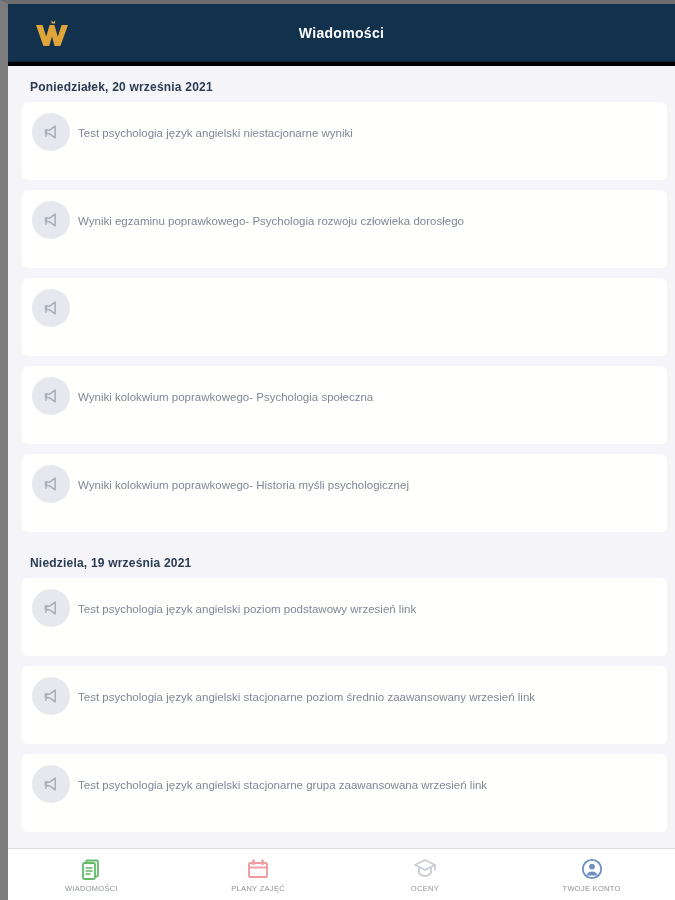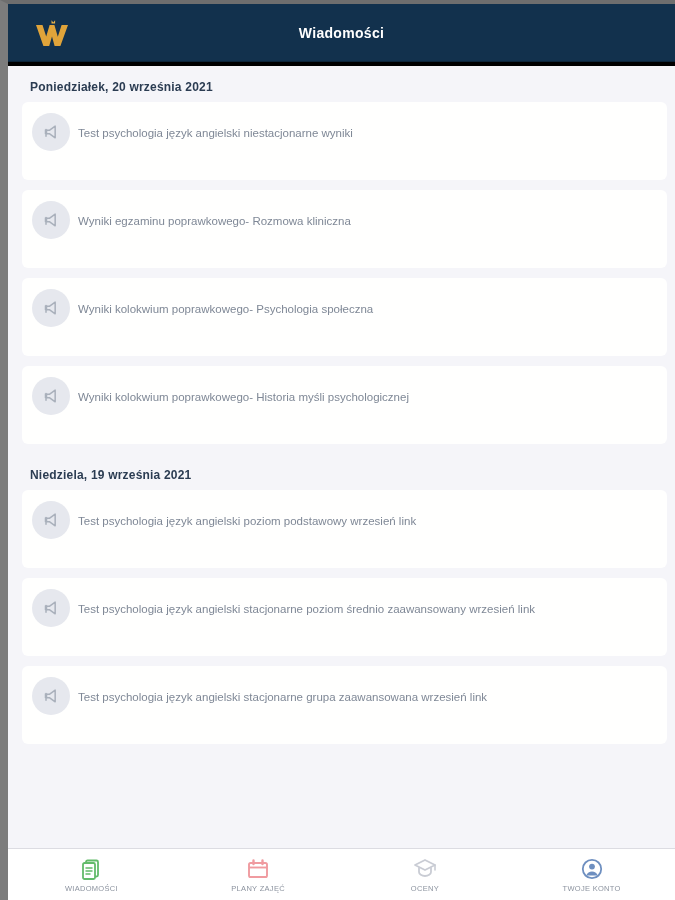--- a/index.html
+++ b/index.html
@@ -173,21 +173,29 @@
           </div>
           <div class="msg-title">Test psychologia język angielski niestacjonarne wyniki</div>
         </div>
         <div class="msg-card">
           <div class="msg-avatar">
             <svg xmlns="http://www.w3.org/2000/svg" width="20" height="20" viewBox="0 0 24 24">
               <path d="M6 9 L6 17 M6 10 H10 L17 5 V19 L10 14 H6 Z" fill="none" stroke="#a9b0bb" stroke-width="1.8" stroke-linejoin="round" stroke-linecap="round"></path>
               <rect x="4.5" y="9" width="3" height="5.5" fill="#a9b0bb"></rect>
             </svg>
           </div>
-          <div class="msg-title">Wyniki egzaminu poprawkowego- Rozmowa kliniczna</div>
+          <div class="msg-title">Wyniki egzaminu poprawkowego- Psychologia rozwoju człowieka dorosłego</div>
+        </div>
+        <div class="msg-card">
+          <div class="msg-avatar">
+            <svg xmlns="http://www.w3.org/2000/svg" width="20" height="20" viewBox="0 0 24 24">
+              <path d="M6 9 L6 17 M6 10 H10 L17 5 V19 L10 14 H6 Z" fill="none" stroke="#a9b0bb" stroke-width="1.8" stroke-linejoin="round" stroke-linecap="round"></path>
+              <rect x="4.5" y="9" width="3" height="5.5" fill="#a9b0bb"></rect>
+            </svg>
+          </div>
         </div>
         <div class="msg-card">
           <div class="msg-avatar">
             <svg xmlns="http://www.w3.org/2000/svg" width="20" height="20" viewBox="0 0 24 24">
               <path d="M6 9 L6 17 M6 10 H10 L17 5 V19 L10 14 H6 Z" fill="none" stroke="#a9b0bb" stroke-width="1.8" stroke-linejoin="round" stroke-linecap="round"></path>
               <rect x="4.5" y="9" width="3" height="5.5" fill="#a9b0bb"></rect>
             </svg>
           </div>
           <div class="msg-title">Wyniki kolokwium poprawkowego- Psychologia społeczna</div>
         </div>

